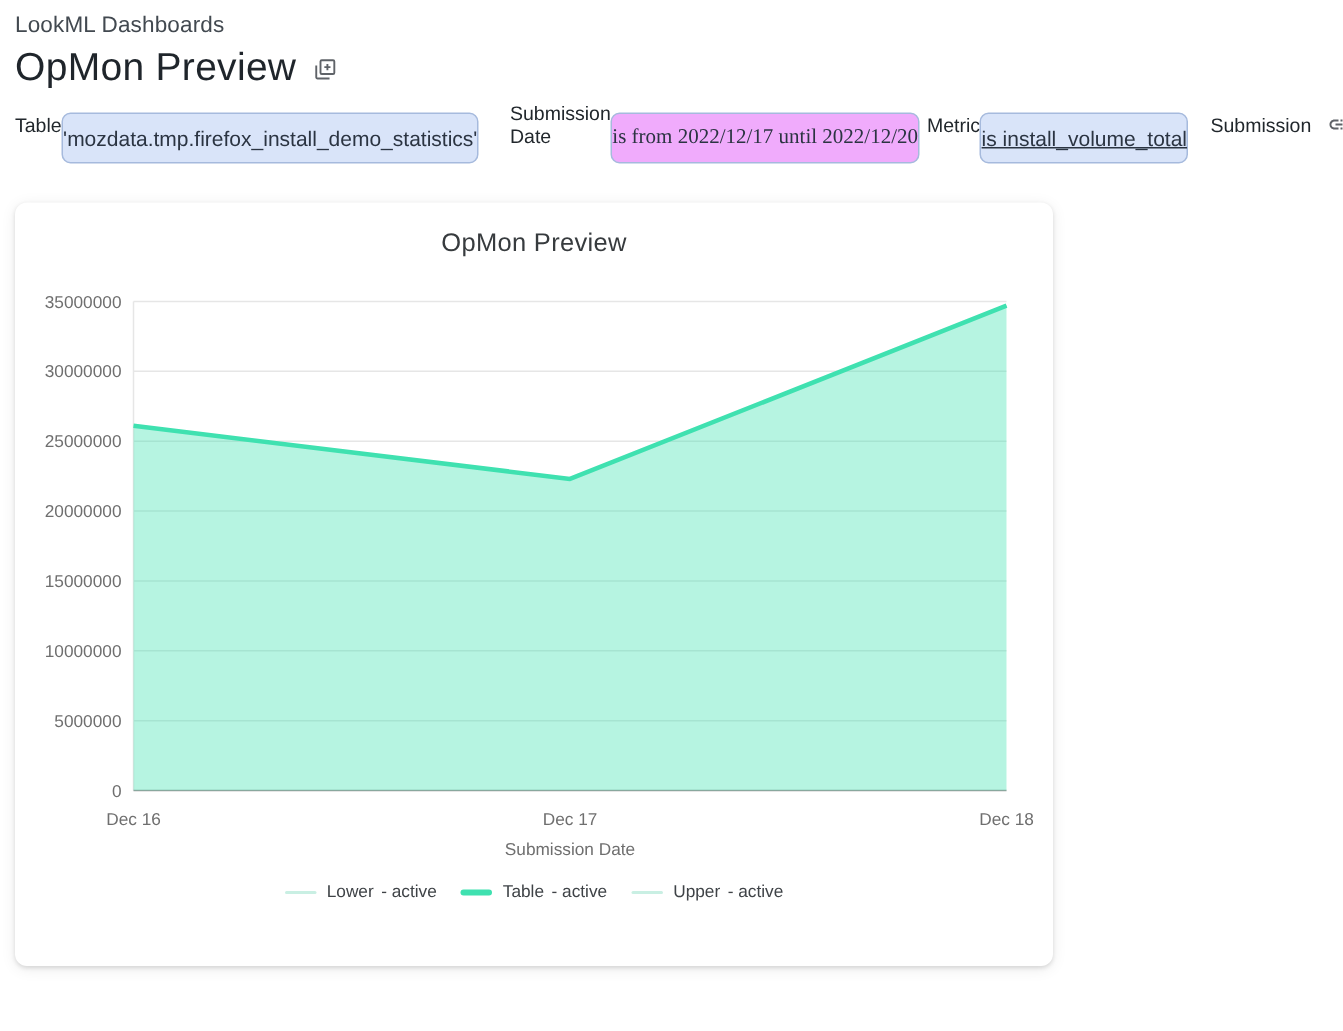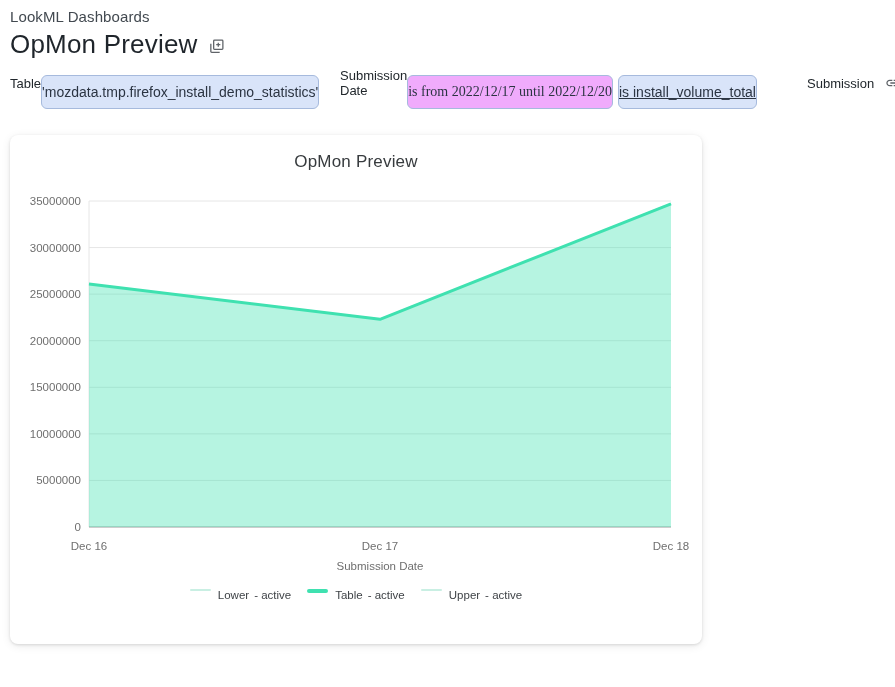--- a/index.html
+++ b/index.html
@@ -44,21 +44,21 @@
     padding-top: 17px; height: 46px; text-align: center;
     font-size: 17px; color: #373b3e; letter-spacing: .2px;
   }
   svg.chart { display: block; }
   .y-tick, .x-tick, .axis-title { font-size: 11.5px; fill: #6f6f6f; }
 
   .legend {
     margin-top: 8px; display: flex; justify-content: center; align-items: center;
     font-size: 11.5px; color: #3f4347;
   }
-  .legend-item { display: flex; align-items: flex-start; margin: 0 8px; cursor: pointer; }
+  .legend-item { display: flex; align-items: center; margin: 0 8px; cursor: pointer; }
   .legend-swatch { width: 21px; height: 2px; border-radius: 2px; margin-right: 7px; }
   .legend-swatch.bold { height: 4px; }
   .legend-name { margin-right: 5px; }
 </style>
 </head>
 <body>
 
 <div class="breadcrumb">LookML Dashboards</div>
 
 <div class="title-row">
@@ -79,20 +79,23 @@
       </div>
     <div class="chip" style="background: rgb(217, 228, 249); border-color: rgb(166, 186, 221);">'mozdata.tmp.firefox_install_demo_statistics'</div>
   </div>
   <div class="filter-group fg-date">
     <div class="filter-label-row">
         <span class="filter-label">Submission Date</span>
       </div>
     <div class="chip" style="background: #f0abfc; border-color: rgb(166, 186, 221); font-family: Liberation Serif, serif;">is from 2022/12/17 until 2022/12/20</div>
   </div>
   <div class="filter-group fg-metric">
+    <div class="filter-label-row">
+        <span class="filter-label">Metric</span>
+      </div>
     <div class="chip" style="background: rgb(217, 228, 249); border-color: rgb(166, 186, 221); text-decoration: underline;">is install_volume_total</div>
   </div>
   <div class="filter-group fg-stat">
     <div class="filter-label-row">
       <span class="filter-label">Submission</span>
       <span class="link-icon">
         <svg width="16" height="16" viewBox="0 0 24 24">
           <path fill="#5f6368" d="M3.9 12c0-1.71 1.39-3.1 3.1-3.1h4V7H7c-2.76 0-5 2.24-5 5s2.24 5 5 5h4v-1.9H7c-1.71 0-3.1-1.39-3.1-3.1zM8 13h8v-2H8v2zm9-6h-4v1.9h4c1.71 0 3.1 1.39 3.1 3.1s-1.39 3.1-3.1 3.1h-4V17h4c2.76 0 5-2.24 5-5s-2.24-5-5-5z"></path>
         </svg>
       </span>

